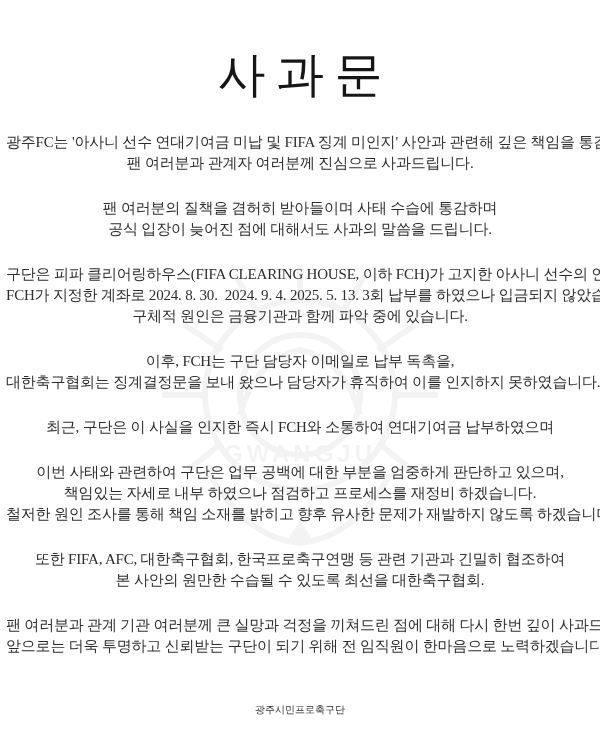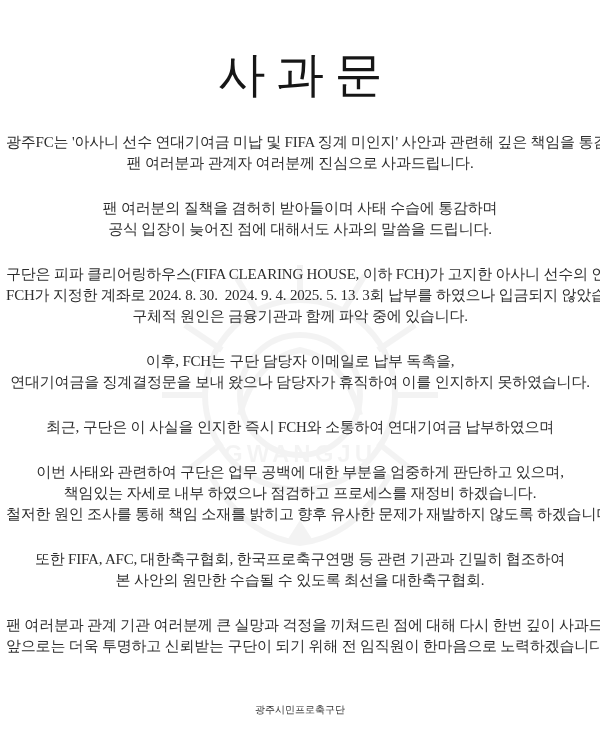--- a/index.html
+++ b/index.html
@@ -112,21 +112,21 @@
       </p>
 
       <p class="para">
         <span class="line">구단은 피파 클리어링하우스(FIFA CLEARING HOUSE, 이하 FCH)가 고지한 아사니 선수의 연대기여금을</span>
         <span class="line">FCH가 지정한 계좌로 2024. 8. 30.  2024. 9. 4. 2025. 5. 13. 3회 납부를 하였으나 입금되지 않았습니다.</span>
         <span class="line">구체적 원인은 금융기관과 함께 파악 중에 있습니다.</span>
       </p>
 
       <p class="para">
         <span class="line">이후, FCH는 구단 담당자 이메일로 납부 독촉을,</span>
-        <span class="line">연대기여금을 징계결정문을 보내 왔으나 담당자가 휴직하여 이를 인지하지 못하였습니다.</span>
+        <span class="line">대한축구협회는 징계결정문을 보내 왔으나 담당자가 휴직하여 이를 인지하지 못하였습니다.</span>
       </p>
 
       <p class="para">
         <span class="line">최근, 구단은 이 사실을 인지한 즉시 FCH와 소통하여 연대기여금 납부하였으며</span>
       </p>
 
       <p class="para">
         <span class="line">이번 사태와 관련하여 구단은 업무 공백에 대한 부분을 엄중하게 판단하고 있으며,</span>
         <span class="line">책임있는 자세로 내부 하였으나 점검하고 프로세스를 재정비 하겠습니다.</span>
         <span class="line">철저한 원인 조사를 통해 책임 소재를 밝히고 향후 유사한 문제가 재발하지 않도록 하겠습니다.</span>

